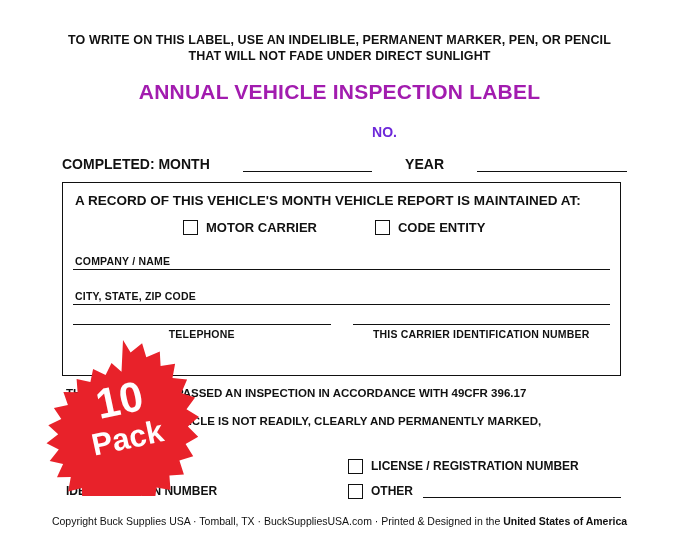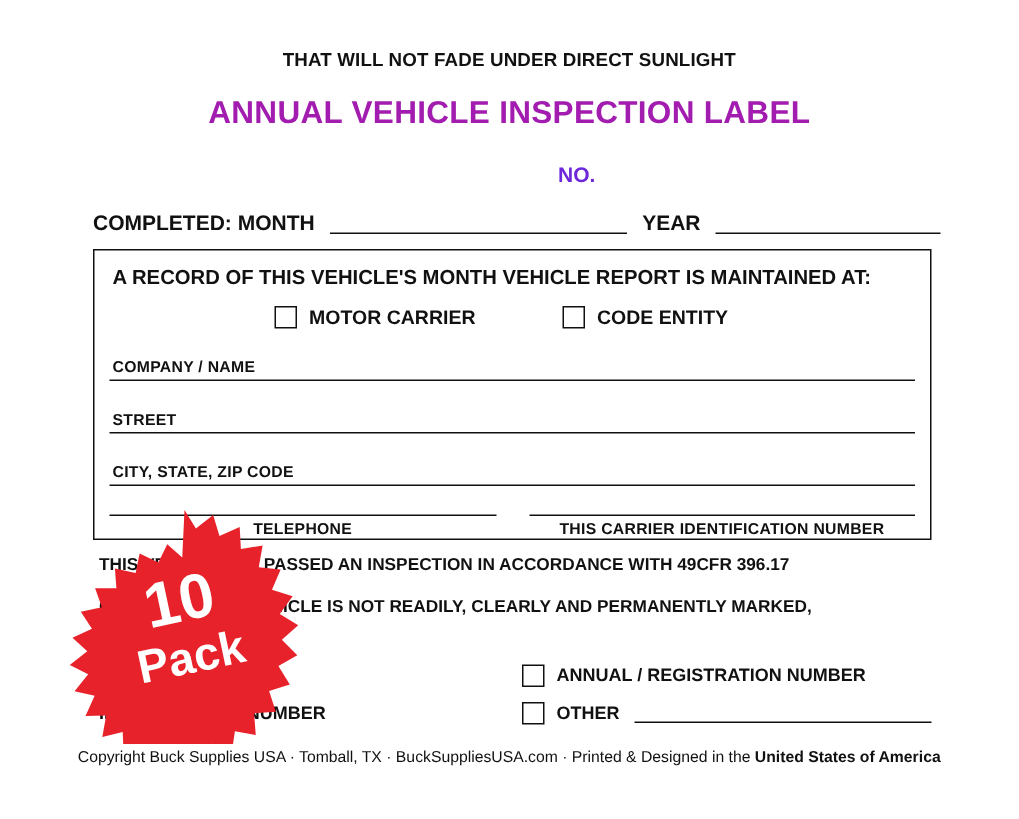--- a/index.html
+++ b/index.html
@@ -55,20 +55,21 @@
     padding-left: 90px;
   }
   .completed-row {
     display: flex;
     align-items: flex-end;
     font-size: 14px;
     font-weight: bold;
     color: #111;
     margin-top: 16px;
     padding: 0 6px 0 26px;
+    gap: 23px;
   }
   .completed-row .lbl { white-space: nowrap; }
   .rule {
     flex: 1;
     border-bottom: 1.6px solid #111;
     height: 12px;
     margin: 0 10px;
   }
   .rule.short { flex: 0 0 150px; }
   .box {
@@ -198,20 +199,21 @@
   .badge-word { font-size: 31px; line-height: 1.05; margin-top: 2px; }
 </style>
 </head>
 <body>
 
 <div id="page">
 
   <div class="label-card">
 
     <div class="hdr-warning">
+      <div>TO WRITE ON THIS LABEL, USE AN INDELIBLE, PERMANENT MARKER, PEN, OR PENCIL</div>
       <div>THAT WILL NOT FADE UNDER DIRECT SUNLIGHT</div>
     </div>
 
     <div class="hdr-title">ANNUAL VEHICLE INSPECTION LABEL</div>
 
     <div class="no-row">NO.</div>
 
     <div class="completed-row">
       <span class="lbl">COMPLETED: MONTH</span>
       <span class="rule"></span>
@@ -227,23 +229,20 @@
         <span>MOTOR CARRIER</span>
         <span class="gap"></span>
         <span class="chkbox"></span>
         <span>CODE ENTITY</span>
       </div>
 
       <div class="field">
         <span class="cap">COMPANY / NAME</span>
       </div>
       <div class="field">
-        <span class="cap">STREET</span>
-      </div>
-      <div class="field">
         <span class="cap">CITY, STATE, ZIP CODE</span>
       </div>
 
       <div class="dual-row">
         <div class="dual-col">
           <div class="line"></div>
           <div class="cap">TELEPHONE</div>
         </div>
         <div class="dual-col">
           <div class="line"></div>
@@ -257,21 +256,21 @@
     <div class="para second">
       <div>CAUTION: IF THE VEHICLE IS NOT READILY, CLEARLY AND PERMANENTLY MARKED,</div>
       <div>COMPLETE.</div>
     </div>
 
     <div class="bottom-grid">
       <div class="bg-row">
         <div class="bg-left">VEHICLE NUMBER</div>
         <div class="bg-right">
           <span class="chkbox"></span>
-          <span>ANNUAL / REGISTRATION NUMBER</span>
+          <span>LICENSE / REGISTRATION NUMBER</span>
         </div>
       </div>
       <div class="bg-row">
         <div class="bg-left">IDENTIFICATION NUMBER</div>
         <div class="bg-right">
           <span class="chkbox"></span>
           <span>OTHER</span>
           <span class="after-rule"></span>
         </div>
       </div>

